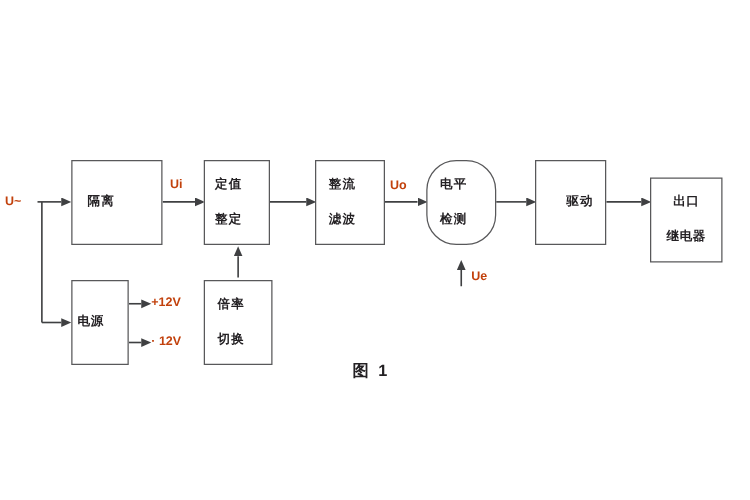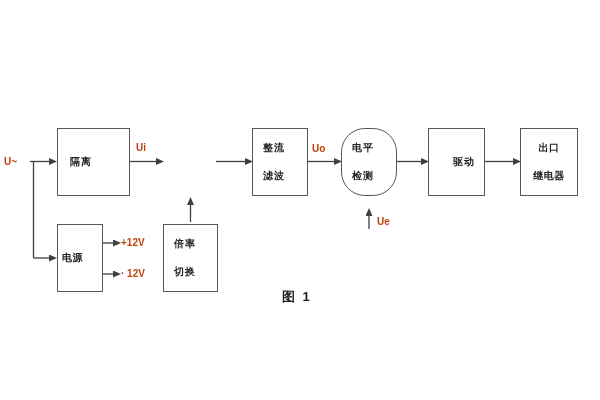--- a/index.html
+++ b/index.html
@@ -31,21 +31,21 @@
     flex-direction: column;
     justify-content: center;
     color: #242124;
     font-size: 10px;
     font-weight: 600;
     line-height: 28px;
     letter-spacing: 1px;
   }
   .block span { display: block; }
   .align-left   { align-items: flex-start; }
-  .align-center { align-items: center; text-align: center; letter-spacing: 0.5px; }
+  .align-center { align-items: center; text-align: center; letter-spacing: 0.5px; margin-top: 14px; }
 
   #blk-isolation  { left: 57px;  top: 128px; width: 73px; height: 68px; padding-left: 12px; }
   #blk-setpoint   { left: 163px; top: 128px; width: 53px; height: 68px; padding-left: 8px;  }
   #blk-rectifier  { left: 252px; top: 128px; width: 56px; height: 68px; padding-left: 10px; }
   #blk-level      { left: 341px; top: 128px; width: 56px; height: 68px; padding-left: 10px; border-radius: 24px; }
   #blk-driver     { left: 428px; top: 128px; width: 57px; height: 68px; padding-left: 24px; }
   #blk-relay      { left: 520px; top: 128px; width: 58px; height: 68px; }
   #blk-power      { left: 57px;  top: 224px; width: 46px; height: 68px; padding-left: 4px; letter-spacing: 0.5px; }
   #blk-ratio      { left: 163px; top: 224px; width: 55px; height: 68px; padding-left: 10px; }
   #blk-reference  { left: 329px; top: 236px; width: 91px; height: 42px; border-width: 1.8px; }
@@ -100,20 +100,24 @@
       <line x1="103" y1="274" x2="113" y2="274" marker-end="url(#ah)"></line>
       <line x1="190.5" y1="222" x2="190.5" y2="205" marker-end="url(#ah)"></line>
       <line x1="369" y1="229" x2="369" y2="216" marker-end="url(#ah)"></line>
     </g>
   </svg>
 
   <div id="blk-isolation" class="block align-left">
     <span>隔离</span>
   </div>
 
+  <div id="blk-setpoint" class="block align-left">
+    <span>定值</span>
+    <span>整定</span>
+  </div>
 
   <div id="blk-rectifier" class="block align-left">
     <span>整流</span>
     <span>滤波</span>
   </div>
 
   <div id="blk-level" class="block align-left">
     <span>电平</span>
     <span>检测</span>
   </div>

